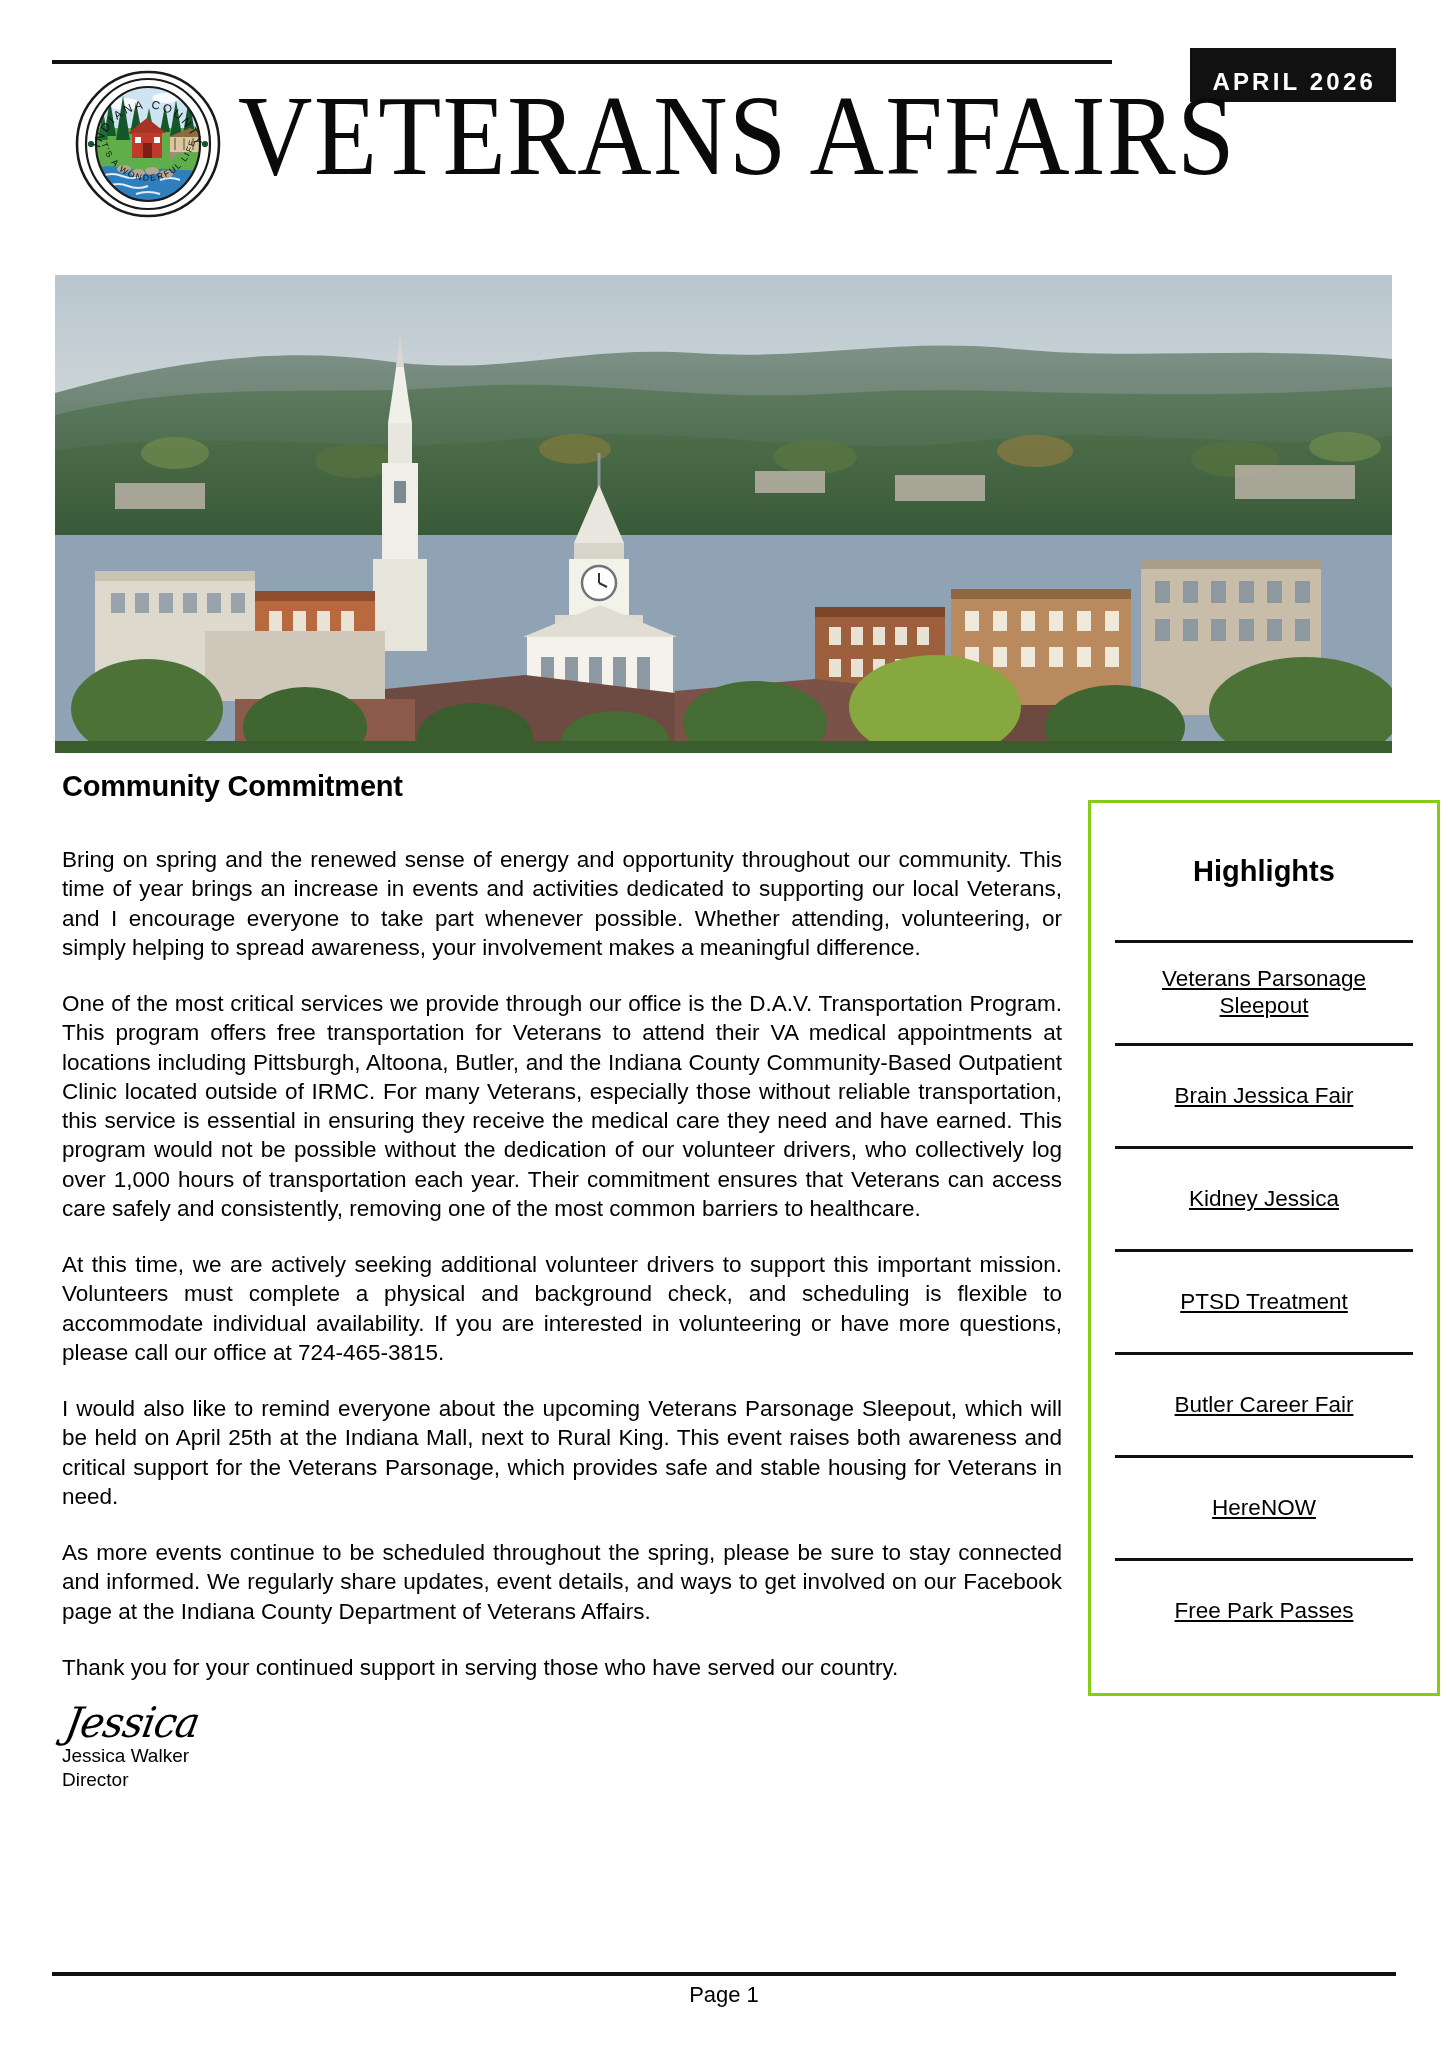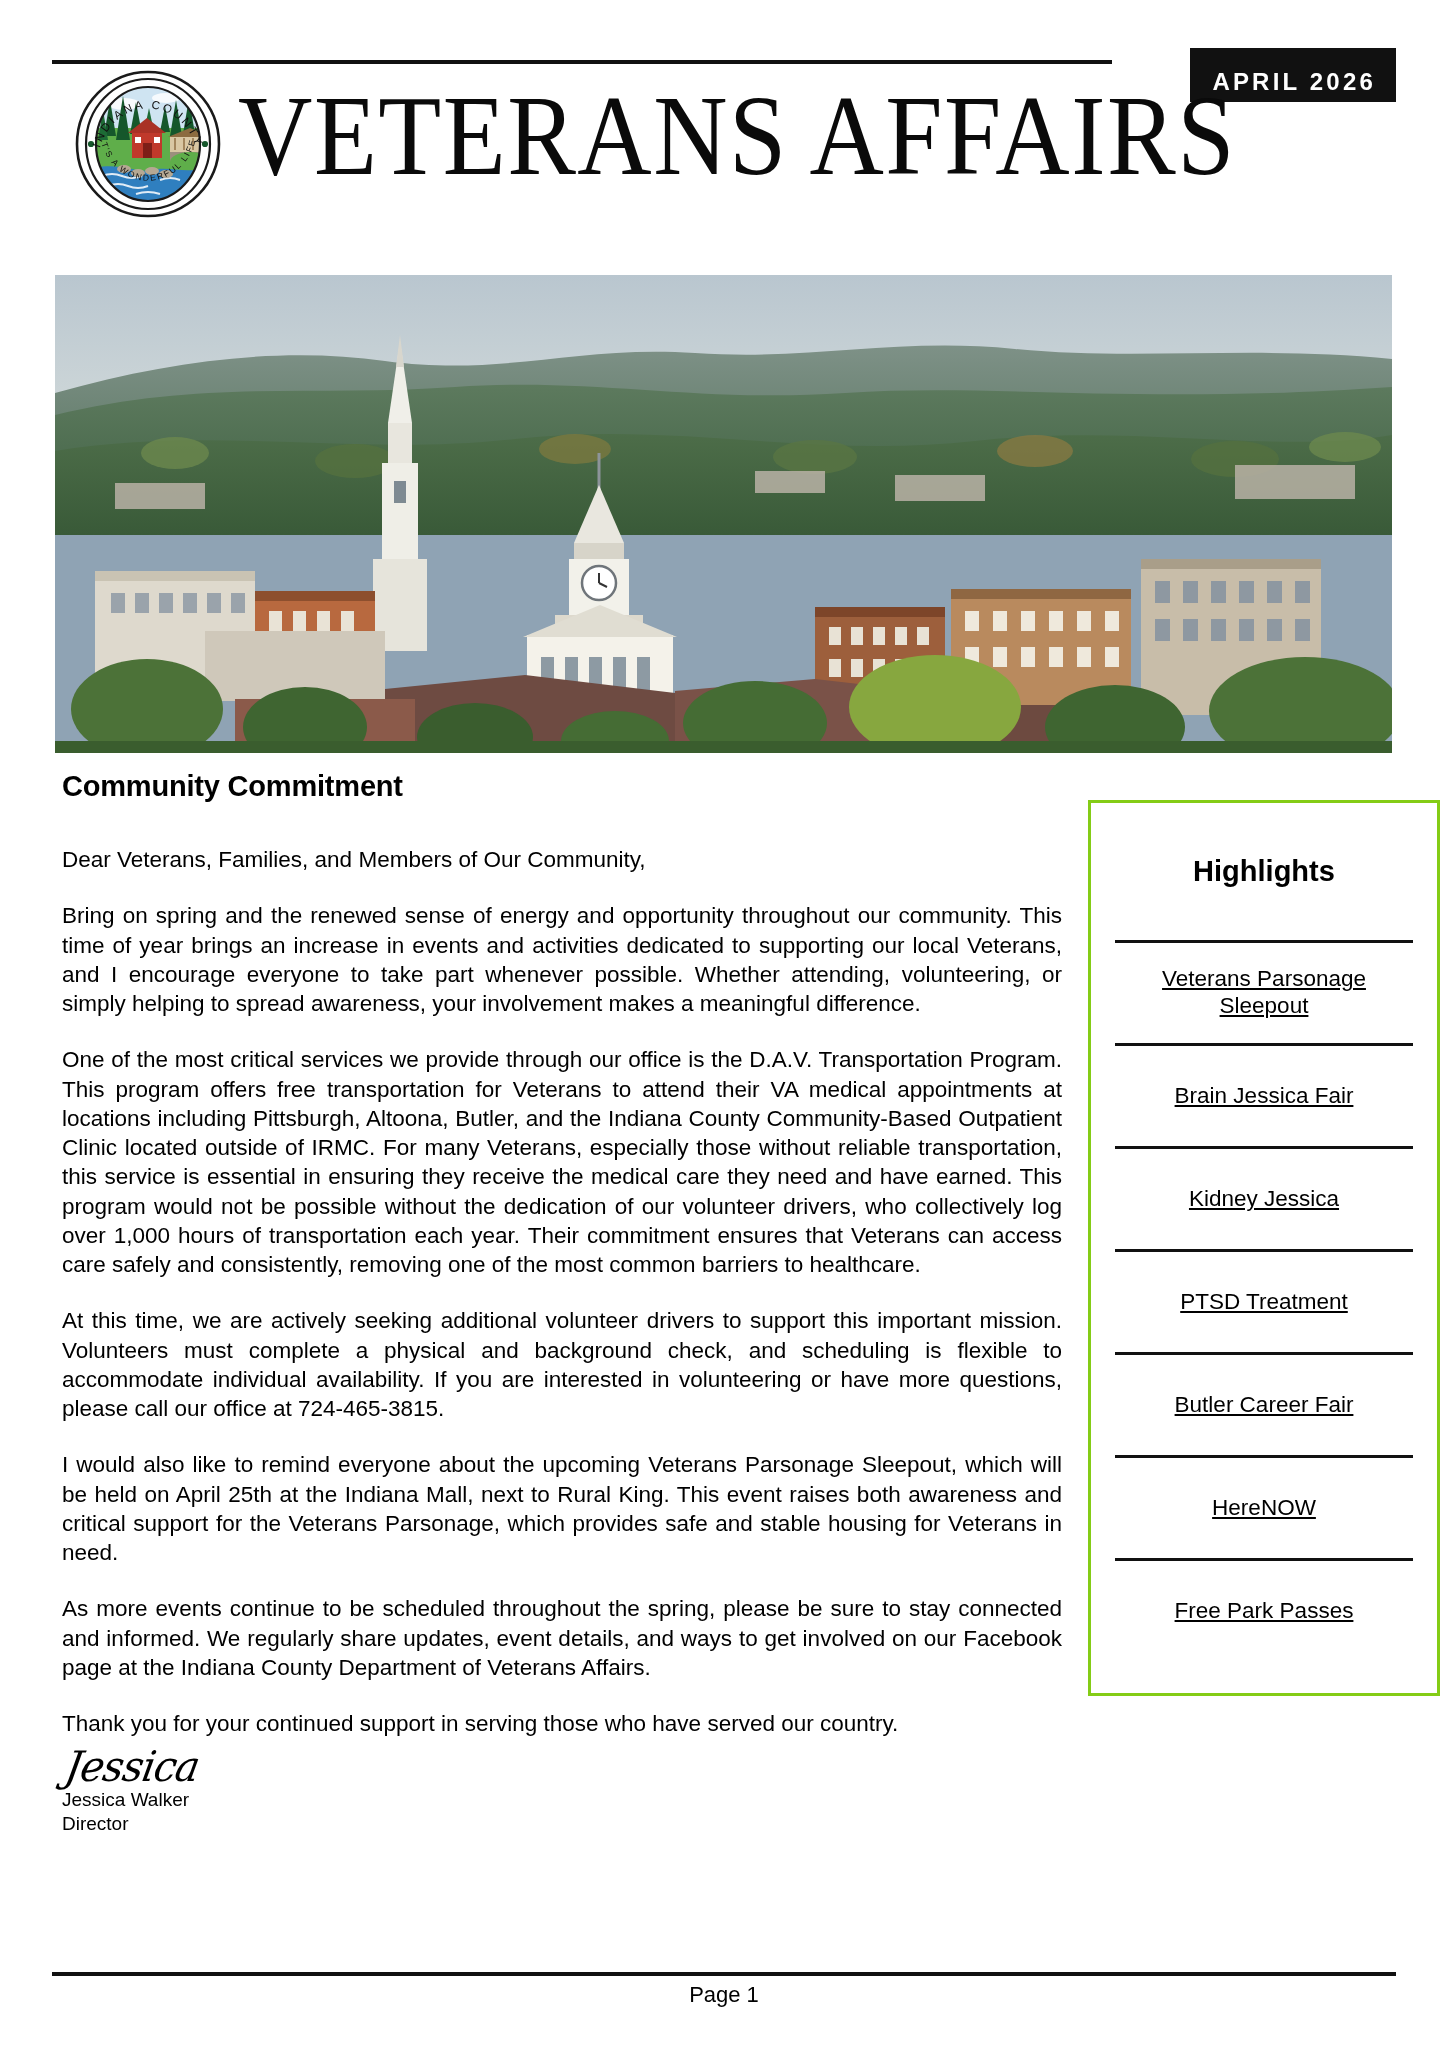--- a/index.html
+++ b/index.html
@@ -116,21 +116,21 @@
     font-weight: bold;
     letter-spacing: -0.2px;
   }
   .article p {
     margin: 0 0 27px 0;
     font-size: 22.5px;
     line-height: 1.30;
     text-align: justify;
   }
   .article p.salutation { text-align: left; }
-  .article p.closing { text-align: left; margin-bottom: 8px; }
+  .article p.closing { text-align: left; margin-bottom: 20px; }
 
   .sig-block { margin-top: 2px; }
   .signature {
     font-family: "DejaVu Serif", serif;
     font-style: italic;
     font-size: 40px;
     line-height: 1;
     letter-spacing: -1px;
     transform: skewX(-10deg) scaleY(1.05);
     transform-origin: left center;
@@ -453,21 +453,20 @@
       </g>
       <rect x="0" y="466" width="1337" height="12" fill="#3a5d2e"></rect>
     </svg>
   </div>
 
   <div class="content">
 
     <div class="article">
       <h2>Community Commitment</h2>
 
-      <p class="salutation">Dear Veterans, Families, and Members of Our Community,</p>
 
       <p>Bring on spring and the renewed sense of energy and opportunity throughout our community. This time of year brings an increase in events and activities dedicated to supporting our local Veterans, and I encourage everyone to take part whenever possible. Whether attending, volunteering, or simply helping to spread awareness, your involvement makes a meaningful difference.</p>
       <p>One of the most critical services we provide through our office is the D.A.V. Transportation Program. This program offers free transportation for Veterans to attend their VA medical appointments at locations including Pittsburgh, Altoona, Butler, and the Indiana County Community-Based Outpatient Clinic located outside of IRMC. For many Veterans, especially those without reliable transportation, this service is essential in ensuring they receive the medical care they need and have earned. This program would not be possible without the dedication of our volunteer drivers, who collectively log over 1,000 hours of transportation each year. Their commitment ensures that Veterans can access care safely and consistently, removing one of the most common barriers to healthcare.</p>
       <p>At this time, we are actively seeking additional volunteer drivers to support this important mission. Volunteers must complete a physical and background check, and scheduling is flexible to accommodate individual availability. If you are interested in volunteering or have more questions, please call our office at 724-465-3815.</p>
       <p>I would also like to remind everyone about the upcoming Veterans Parsonage Sleepout, which will be held on April 25th at the Indiana Mall, next to Rural King. This event raises both awareness and critical support for the Veterans Parsonage, which provides safe and stable housing for Veterans in need.</p>
       <p>As more events continue to be scheduled throughout the spring, please be sure to stay connected and informed. We regularly share updates, event details, and ways to get involved on our Facebook page at the Indiana County Department of Veterans Affairs.</p>
 
       <p class="closing">Thank you for your continued support in serving those who have served our country.</p>
 
       <div class="sig-block">

